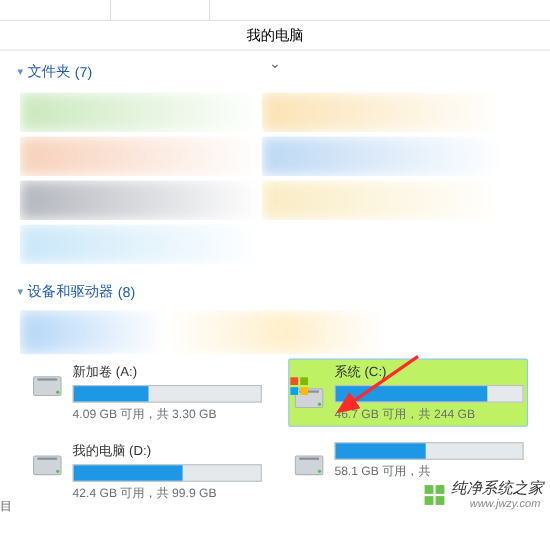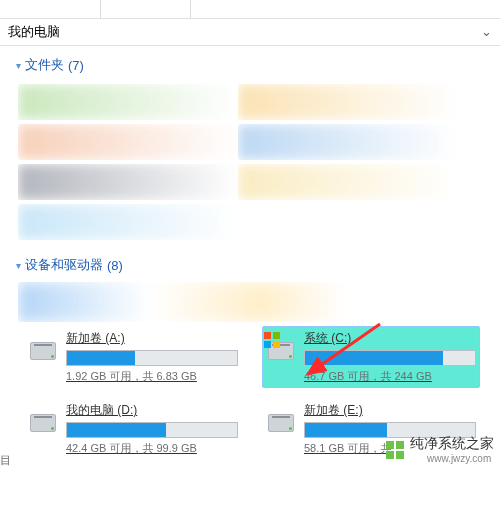--- a/index.html
+++ b/index.html
@@ -1,51 +1,51 @@
 <!DOCTYPE html>
 <html><head>
 <meta charset="utf-8">
 <style>
 html,body{margin:0;padding:0;font-family:"Microsoft YaHei","Segoe UI",sans-serif;font-size:12px;color:#333;background:#fff;width:500px;height:506px;overflow:hidden;}
 .topbar{height:18px;border-bottom:1px solid #e0e0e0;position:relative;}
 .topbar .sep{position:absolute;top:0;bottom:0;width:1px;background:#ddd;}
-.locbar{height:26px;line-height:26px;padding:0 8px;border-bottom:1px solid #e0e0e0;display:flex;align-items:center;justify-content:space-between;font-size:13px;color:#000;}
+.locbar{height:26px;line-height:26px;padding:0 8px;border-bottom:1px solid #e0e0e0;display:flex;align-items:center;justify-content:space-between;font-size:13px;color:#000;flex-direction:column;}
 .locbar .chev{color:#666;}
 .pane{position:relative;padding:4px 6px;}
 .group-header{display:flex;align-items:center;gap:4px;margin:6px 0 8px 10px;color:#1e5db2;font-size:13px;}
 .group-header .tri{color:#5a94cf;font-size:10px;}
 .blurgrid{display:flex;flex-wrap:wrap;padding-left:12px;}
 .blurcell{width:220px;height:36px;margin:2px 0;border-radius:2px;position:relative;overflow:hidden;}
 .blurcell::before{content:"";position:absolute;inset:0;background:linear-gradient(90deg,rgba(46,137,211,.22),rgba(255,220,120,.22),rgba(255,255,255,0));filter:blur(6px);} 
 .folders .blurcell:nth-child(1)::before{background:linear-gradient(90deg,rgba(106,189,69,.35),rgba(255,255,255,0));}
 .folders .blurcell:nth-child(2)::before{background:linear-gradient(90deg,rgba(244,183,64,.4),rgba(255,255,255,0));}
 .folders .blurcell:nth-child(3)::before{background:linear-gradient(90deg,rgba(232,120,56,.35),rgba(255,255,255,0));}
 .folders .blurcell:nth-child(4)::before{background:linear-gradient(90deg,rgba(64,143,221,.35),rgba(255,255,255,0));}
 .folders .blurcell:nth-child(5)::before{background:linear-gradient(90deg,rgba(36,45,66,.35),rgba(255,255,255,0));}
 .folders .blurcell:nth-child(6)::before{background:linear-gradient(90deg,rgba(240,200,80,.35),rgba(255,255,255,0));}
 .folders .blurcell:nth-child(7)::before{background:linear-gradient(90deg,rgba(101,186,236,.35),rgba(255,255,255,0));}
 .drives{display:flex;flex-wrap:wrap;padding-left:8px;}
 .drive{width:210px;margin:4px 10px 6px 10px;display:flex;gap:8px;align-items:flex-start;padding:3px;border:1px solid transparent;border-radius:2px;}
-.drive.selected{background:#5eead4;border-color:#8ec8f6;}
+.drive.selected{background:#bef264;border-color:#8ec8f6;align-items:center;}
 .drv-icon{width:30px;height:30px;position:relative;flex:none;margin-top:2px;}
 .drv-icon .body{position:absolute;left:2px;right:2px;top:10px;bottom:2px;background:#cfd4d9;border-radius:2px;border:1px solid #aeb4ba;}
 .drv-icon .slot{position:absolute;left:6px;right:6px;top:12px;height:2px;background:#8a9097;}
 .drv-icon .light{position:absolute;right:4px;bottom:4px;width:3px;height:3px;background:#4cc24c;border-radius:50%;}
 .drv-icon.win::after{content:"";position:absolute;left:-2px;top:0;width:16px;height:16px;background:
   linear-gradient(#f25022,#f25022) 0 0/7px 7px no-repeat,
   linear-gradient(#7fba00,#7fba00) 9px 0/7px 7px no-repeat,
   linear-gradient(#00a4ef,#00a4ef) 0 9px/7px 7px no-repeat,
   linear-gradient(#ffb900,#ffb900) 9px 9px/7px 7px no-repeat;}
-.drv-info{flex:1;min-width:0;text-decoration:underline;}
+.drv-info{flex:1;min-width:0;}
 .drv-name{font-size:12px;margin-bottom:3px;white-space:nowrap;}
 .bar{height:14px;border:1px solid #b9bfc4;background:#e6e9ec;position:relative;}
 .bar .fill{position:absolute;left:0;top:0;bottom:0;background:#1e98e4;}
 .drv-sub{font-size:11px;color:#6a6e72;margin-top:3px;white-space:nowrap;}
 .arrow{position:absolute;left:290px;top:274px;width:96px;height:60px;pointer-events:none;}
-.watermark{position:absolute;right:6px;bottom:6px;display:flex;align-items:center;gap:6px;font-size:14px;color:#333;}
+.watermark{position:absolute;right:6px;bottom:6px;display:flex;align-items:center;gap:6px;font-size:14px;color:#333;font-style:italic;}
 .watermark .logo{width:18px;height:18px;background:
   linear-gradient(#6cc24a,#6cc24a) 0 0/8px 8px no-repeat,
   linear-gradient(#6cc24a,#6cc24a) 10px 0/8px 8px no-repeat,
   linear-gradient(#6cc24a,#6cc24a) 0 10px/8px 8px no-repeat,
   linear-gradient(#6cc24a,#6cc24a) 10px 10px/8px 8px no-repeat;}
 .watermark .url{font-size:10px;color:#888;margin-left:17px;}
 .leftstub{position:absolute;left:0;bottom:2px;font-size:11px;color:#666;}
 .devblur{width:440px;height:40px;margin-left:12px;position:relative;overflow:hidden;border-radius:2px;}
 .devblur::before{content:"";position:absolute;inset:0;background:linear-gradient(90deg,rgba(64,150,235,.4),rgba(255,255,255,0) 30%,rgba(255,200,80,.3) 55%,rgba(255,255,255,0) 75%);filter:blur(7px);}
 </style>
@@ -91,21 +91,21 @@
         <div class="drv-icon">
           <div class="body"></div>
           <div class="slot"></div>
           <div class="light"></div>
         </div>
         <div class="drv-info">
           <div class="drv-name">新加卷 (A:)</div>
           <div class="bar">
             <div class="fill" style="width:40%"></div>
           </div>
-          <div class="drv-sub">1.92 GB 可用，共 6.83 GB</div>
+          <div class="drv-sub">4.09 GB 可用，共 3.30 GB</div>
         </div>
       </div>
       <div class="drive selected">
         <div class="drv-icon win">
           <div class="body"></div>
           <div class="slot"></div>
           <div class="light"></div>
         </div>
         <div class="drv-info">
           <div class="drv-name">系统 (C:)</div>
@@ -129,21 +129,20 @@
           <div class="drv-sub">42.4 GB 可用，共 99.9 GB</div>
         </div>
       </div>
       <div class="drive">
         <div class="drv-icon">
           <div class="body"></div>
           <div class="slot"></div>
           <div class="light"></div>
         </div>
         <div class="drv-info">
-          <div class="drv-name">新加卷 (E:)</div>
           <div class="bar">
             <div class="fill" style="width:48%"></div>
           </div>
           <div class="drv-sub">58.1 GB 可用，共</div>
         </div>
       </div>
     </div>
 
   <svg class="arrow" viewBox="0 0 96 60">
     <defs>

